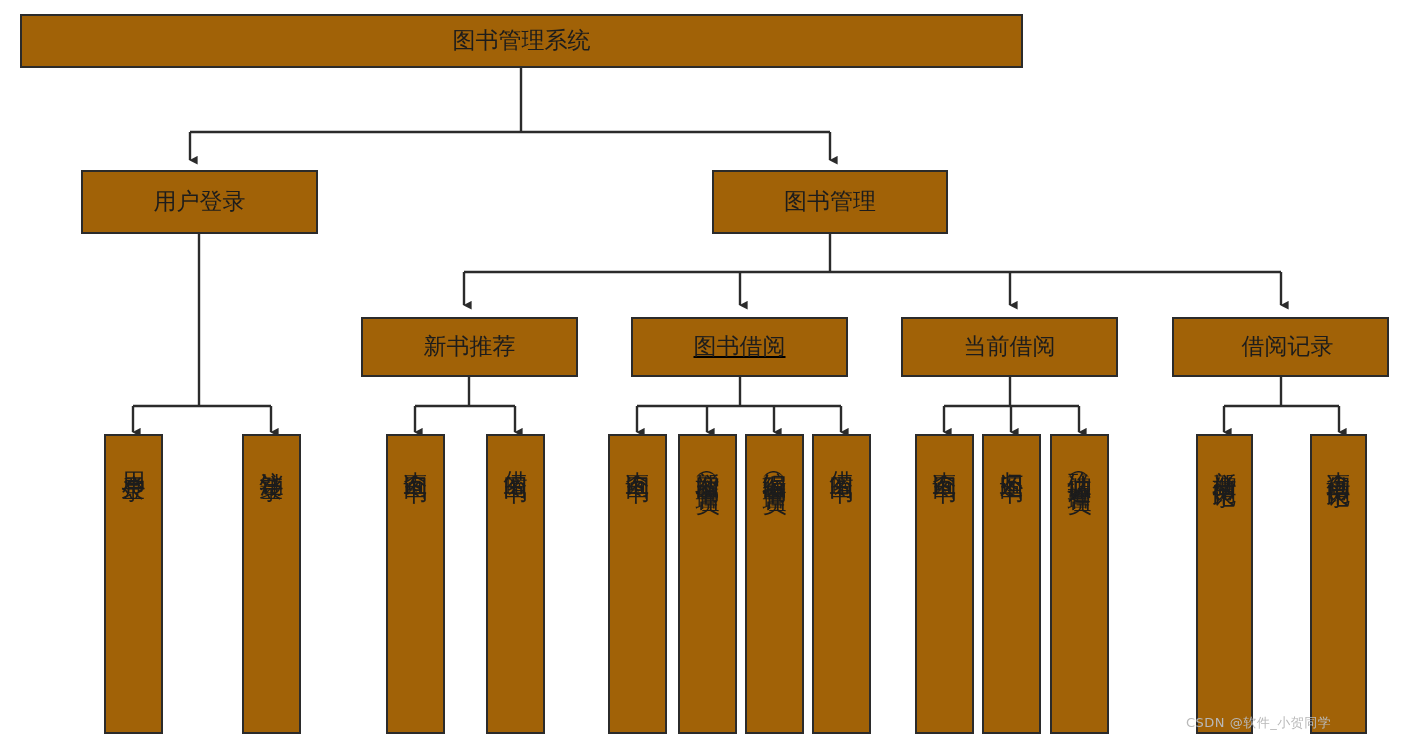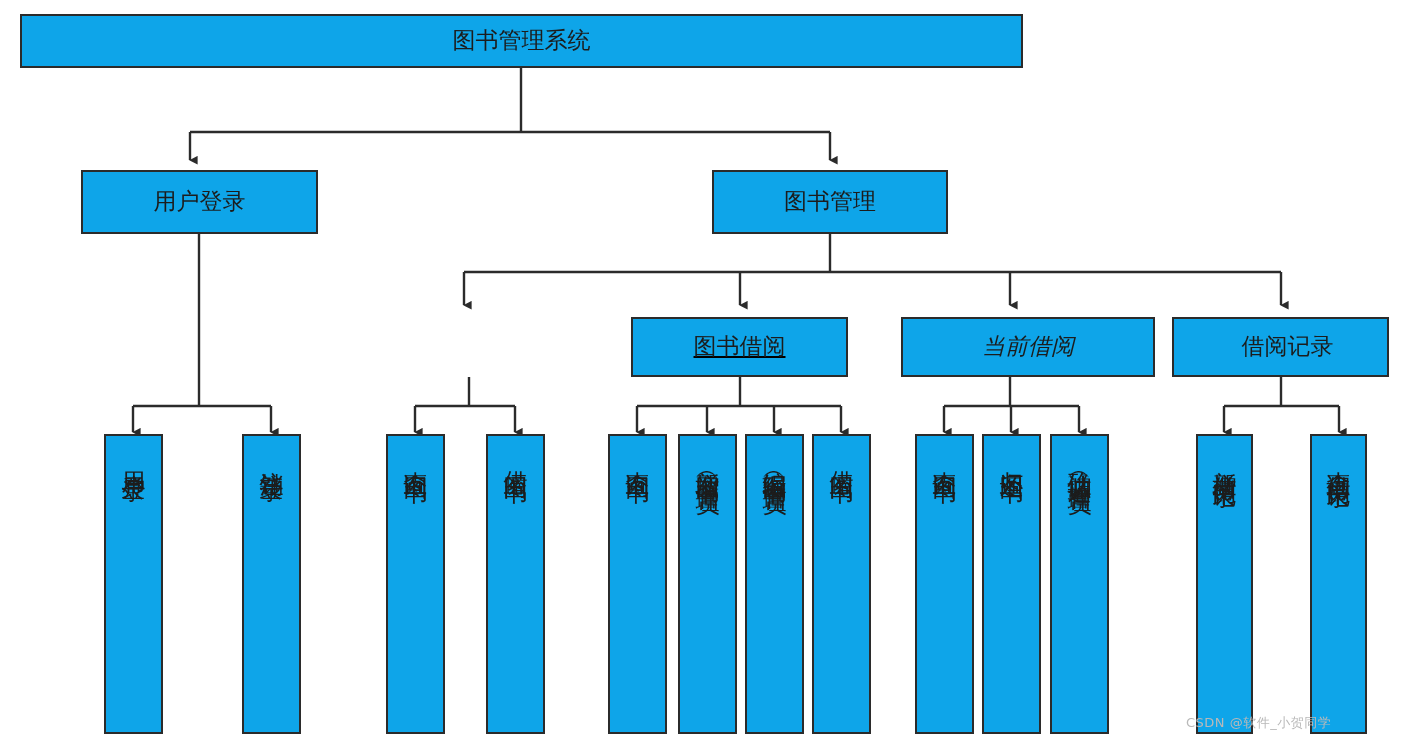--- a/index.html
+++ b/index.html
@@ -22,21 +22,21 @@
   svg.wires {
     position: absolute;
     left: 0;
     top: 0;
     width: 1405px;
     height: 747px;
   }
   .node {
     position: absolute;
     box-sizing: border-box;
-    background: #0ea5e9;
+    background: #a16207;
     border: 2px solid #2b2b2b;
     display: flex;
     align-items: center;
     justify-content: center;
     z-index: 3;
   }
   .node-label {
     color: #1c1c1c;
     text-align: center;
     line-height: 1.18;
@@ -126,24 +126,27 @@
     <span class="node-label">图书管理系统</span>
   </div>
 
   <div class="node horiz" style="left:81px; top:170px; width:237px; height:64px;">
     <span class="node-label">用户登录</span>
   </div>
   <div class="node horiz" style="left:712px; top:170px; width:236px; height:64px;">
     <span class="node-label">图书管理</span>
   </div>
 
+  <div class="node horiz" style="left:361px; top:317px; width:217px; height:60px;">
+    <span class="node-label">新书推荐</span>
+  </div>
   <div class="node horiz" style="left:631px; top:317px; width:217px; height:60px;text-decoration:underline;">
     <span class="node-label">图书借阅</span>
   </div>
-  <div class="node horiz" style="left:901px; top:317px; width:254px; height:60px;font-style:italic;">
+  <div class="node horiz" style="left:901px; top:317px; width:217px; height:60px;">
     <span class="node-label">当前借阅</span>
   </div>
   <div class="node horiz" style="left:1172px; top:317px; width:217px; height:60px;padding-left:14px;">
     <span class="node-label">借阅记录</span>
   </div>
 
   <div class="node vert" style="left:104px; top:434px; width:59px; height:300px;">
     <span class="node-label">用户登录</span>
   </div>
   <div class="node vert" style="left:242px; top:434px; width:59px; height:300px;">

